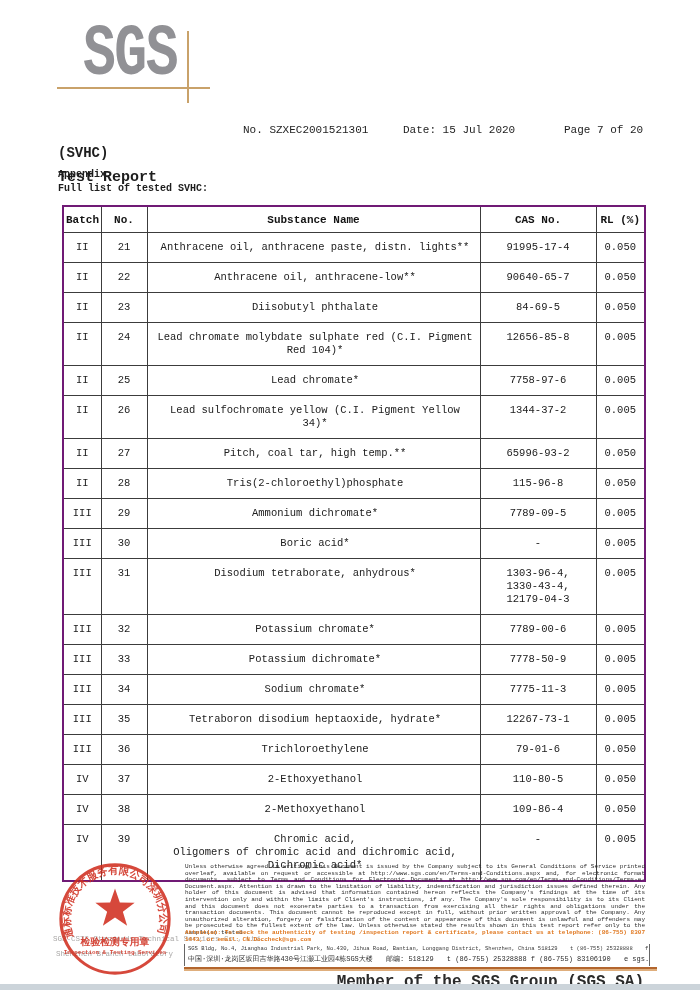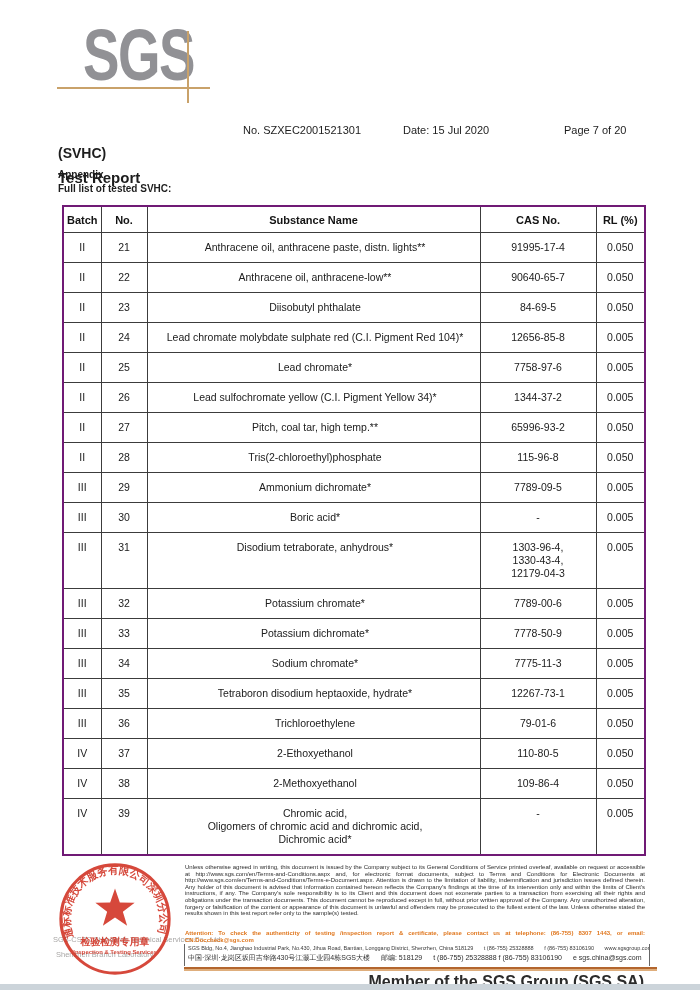--- a/index.html
+++ b/index.html
@@ -1,18 +1,18 @@
 <!DOCTYPE html>
 <html><head>
 <meta charset="utf-8">
 <style>
   html,body { margin:0; padding:0; background:#ffffff; }
   .page {
     position:relative; width:700px; height:990px; background:#ffffff;
-    font-family:Liberation Sans, sans-serif; color:#1d1d1d; overflow:hidden;
+    font-family:Liberation Mono, monospace; color:#1d1d1d; overflow:hidden;
   }
   
   .logo {
     position:absolute; left:83px; top:22px;
     font-size:72px; font-weight:bold; color:#919195;
     letter-spacing:-2px; line-height:66px;
     transform:scaleX(0.76); transform-origin:left top;
   }
   .cross-h { position:absolute; left:57px; top:87px; width:153px; height:2px; background:#c9a26a; }
   .cross-v { position:absolute; left:187px; top:31px; width:2px; height:72px; background:#c9a26a; }

